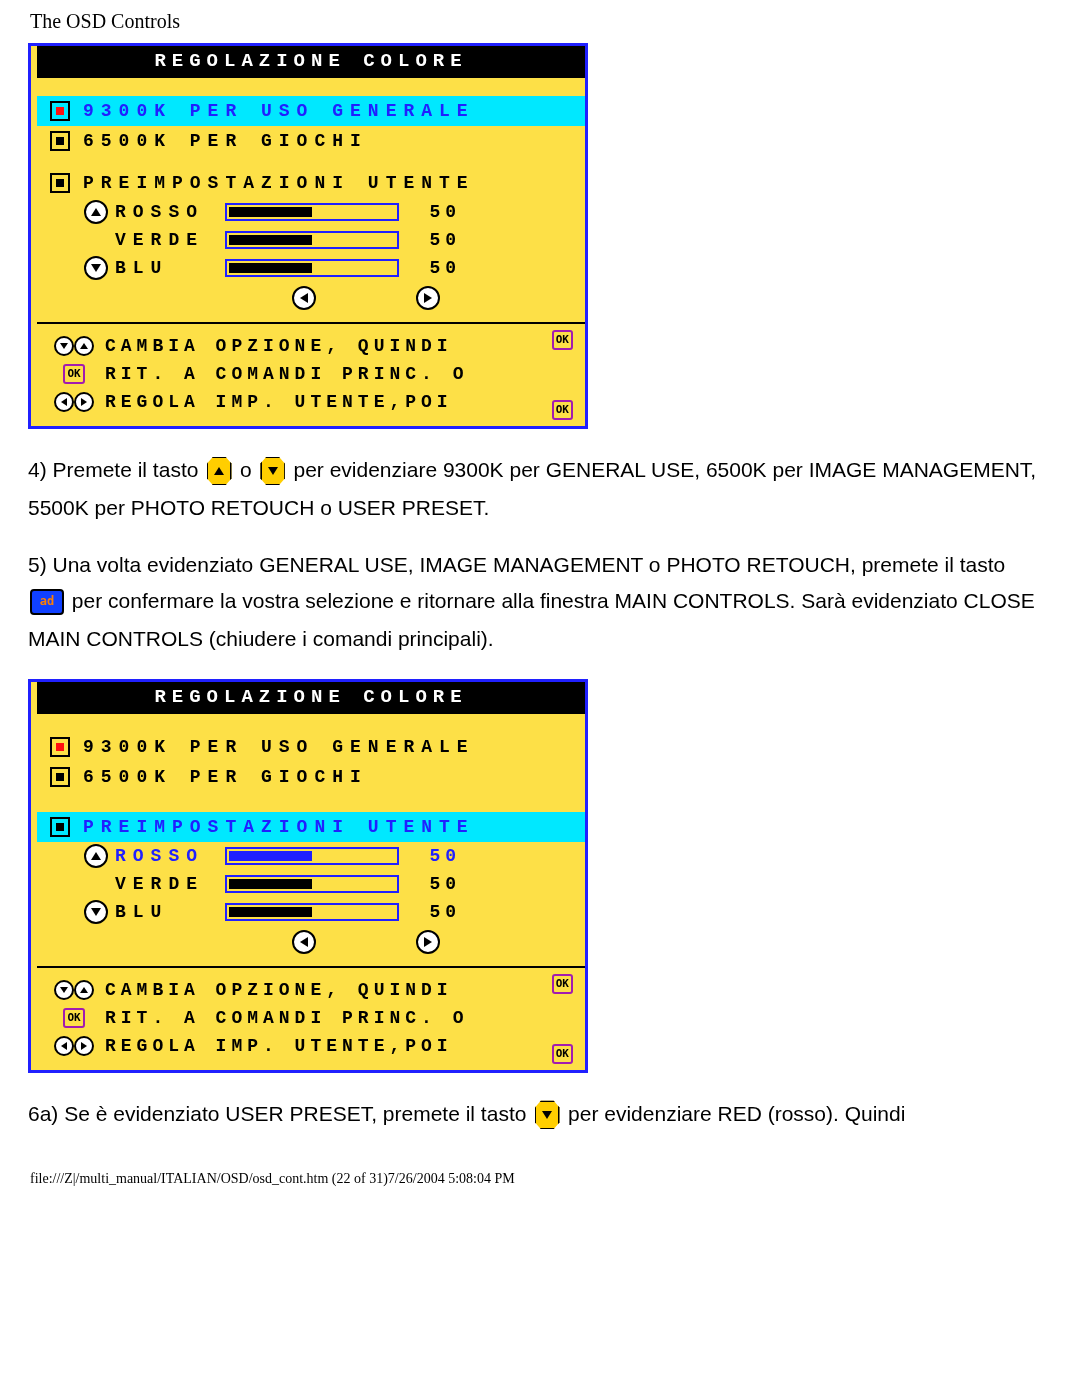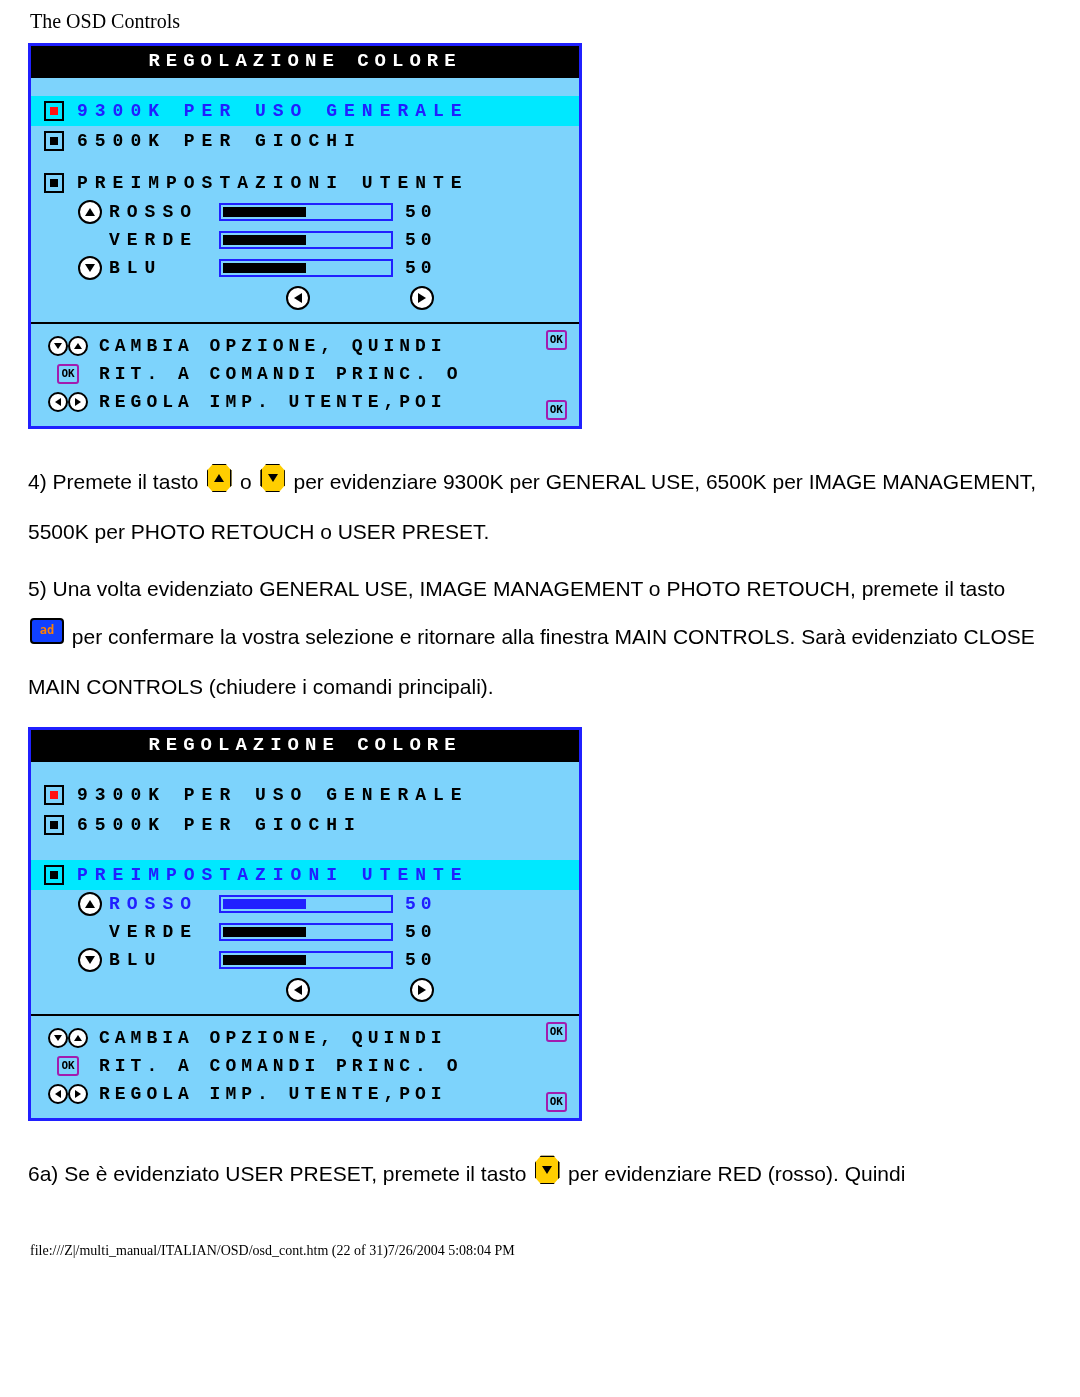--- a/index.html
+++ b/index.html
@@ -10,25 +10,26 @@
     width: 1080px;
   }
   .page-header {
     font-size: 20px;
     padding: 10px 0 0 30px;
   }
   .osd-box {
     width: 548px;
     border: 3px solid #2020ff;
     margin: 10px 16px 0 28px;
-    background: #7dd3fc;
+    background: #fde047;
     font-family: "Courier New", monospace;
     font-weight: bold;
     letter-spacing: 7px;
     font-size: 18px;
+    padding-left: 6px;
   }
   .osd-title {
     background: #000;
     color: #fff;
     text-align: center;
     padding: 4px 0 6px 0;
     letter-spacing: 6px;
     font-size: 19px;
   }
   .osd-section {
@@ -85,21 +86,21 @@
   .tri-right{width:0;height:0;border-top:5px solid transparent;border-bottom:5px solid transparent;border-left:8px solid #000; }
   .rgb-label { width: 110px; letter-spacing:7px; }
   .rgb-bar-frame {
     width: 170px; height: 14px; border: 2px solid #2020ff;
     position: relative; margin-right: 12px;
   }
   .rgb-bar-fill {
     position:absolute; top:2px; left:2px; height:10px; background:#000;
   }
   .rgb-bar-fill.blue { background:#2020ff; }
-  .rgb-val { width: 50px; letter-spacing:5px; }
+  .rgb-val { width: 50px; text-align:right; letter-spacing:5px; }
   .lr-row {
     display:flex; justify-content:center; gap: 100px;
     padding: 4px 0 10px 110px;
   }
   .osd-footer {
     border-top: 2px solid #000;
     padding: 8px 10px 10px 10px;
     position: relative;
   }
   .foot-line {
@@ -119,22 +120,22 @@
   .foot-label { padding-left: 4px; }
   .body-text {
     font-family: Arial, Helvetica, sans-serif;
     font-size: 21px;
     line-height: 1.65;
     padding: 22px 40px 0 28px;
   }
   .inline-btn {
     display:inline-flex; vertical-align:middle;
     width:26px;height:40px;
-    align-items:flex-start;justify-content:center;
-    margin: 12px 2px;
+    align-items:center;justify-content:center;
+    margin: 0 2px;
   }
   .hex-btn {
     width:26px;height:26px;
     background:#ffce00;
     border:2px solid #000;
     position:relative;
     clip-path: polygon(25% 3%, 75% 3%, 97% 25%, 97% 75%, 75% 97%, 25% 97%, 3% 75%, 3% 25%);
     display:flex;align-items:center;justify-content:center;
   }
   .hex-tri-up{width:0;height:0;border-left:5px solid transparent;border-right:5px solid transparent;border-bottom:8px solid #000;}

